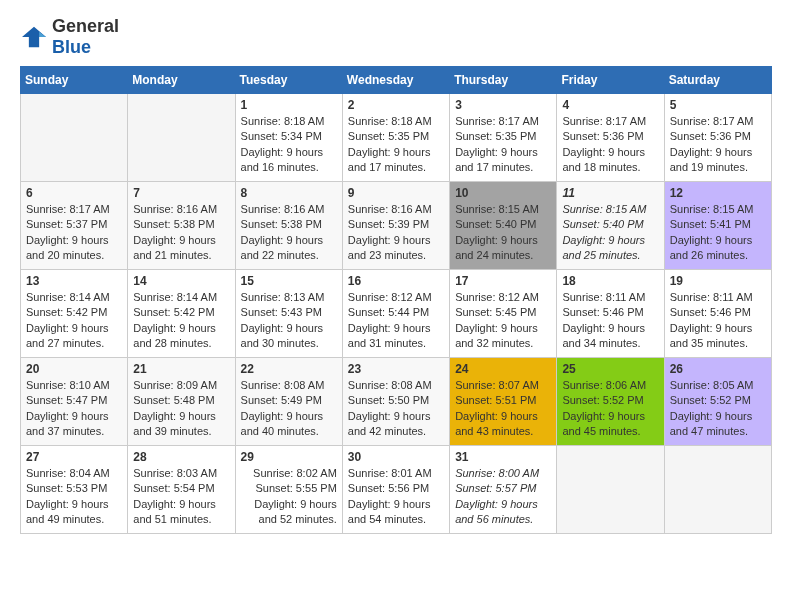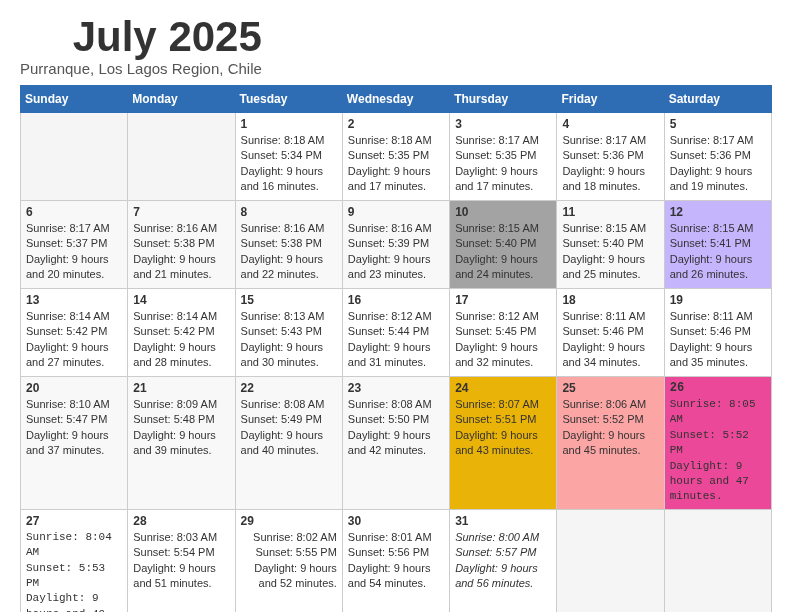--- a/index.html
+++ b/index.html
@@ -90,23 +90,29 @@
       background: #fff;
     }
     tr:nth-child(odd) td:not(.empty) {
       background: #fff;
     }
   </style>
 </head>
 <body>
 
 <div class="header-area">
-  <div class="title-area">
-    <div class="month-title">July 2025</div>
-    <div class="subtitle">Purranque, Los Lagos Region, Chile</div>
+  <div class="logo">
+    <svg class="logo-icon" viewBox="0 0 32 28" xmlns="http://www.w3.org/2000/svg">
+      <polygon points="16,2 30,14 22,14 22,26 10,26 10,14 2,14" fill="#1a5faa"></polygon>
+      <polygon points="22,8 30,14 22,14" fill="#4a9fd4"></polygon>
+    </svg>
+    <div>
+      <span class="logo-text-general">General</span><br>
+      <span class="logo-text-blue">Blue</span>
+    </div>
   </div>
 </div>
 
 <table>
   <thead>
     <tr>
     <th>Sunday</th>
         <th>Monday</th>
         <th>Tuesday</th>
         <th>Wednesday</th>
@@ -174,21 +180,21 @@
           <div class="cell-text" style="white-space: pre-line;">Sunrise: 8:16 AM
 Sunset: 5:39 PM
 Daylight: 9 hours and 23 minutes.</div>
         </td>
         <td style="background: #a3a3a3;">
           <span class="day-num">10</span>
           <div class="cell-text" style="white-space: pre-line;">Sunrise: 8:15 AM
 Sunset: 5:40 PM
 Daylight: 9 hours and 24 minutes.</div>
         </td>
-        <td style="background: rgb(248, 248, 248);">
+        <td style="background: rgb(248, 248, 248); font-style: italic;">
           <span class="day-num">11</span>
           <div class="cell-text" style="white-space: pre-line;">Sunrise: 8:15 AM
 Sunset: 5:40 PM
 Daylight: 9 hours and 25 minutes.</div>
         </td>
         <td style="background: #c4b5fd;">
           <span class="day-num">12</span>
           <div class="cell-text" style="white-space: pre-line;">Sunrise: 8:15 AM
 Sunset: 5:41 PM
 Daylight: 9 hours and 26 minutes.</div>
@@ -262,37 +268,37 @@
           <div class="cell-text" style="white-space: pre-line;">Sunrise: 8:08 AM
 Sunset: 5:50 PM
 Daylight: 9 hours and 42 minutes.</div>
         </td>
         <td style="background: #eab308;">
           <span class="day-num">24</span>
           <div class="cell-text" style="white-space: pre-line;">Sunrise: 8:07 AM
 Sunset: 5:51 PM
 Daylight: 9 hours and 43 minutes.</div>
         </td>
-        <td style="background: #fca5a5;">
+        <td style="background: #84cc16;">
           <span class="day-num">25</span>
           <div class="cell-text" style="white-space: pre-line;">Sunrise: 8:06 AM
 Sunset: 5:52 PM
 Daylight: 9 hours and 45 minutes.</div>
         </td>
-        <td style="background: #ec4899; font-family: Liberation Mono, monospace;">
+        <td style="background: #c4b5fd;">
           <span class="day-num">26</span>
           <div class="cell-text" style="white-space: pre-line;">Sunrise: 8:05 AM
 Sunset: 5:52 PM
 Daylight: 9 hours and 47 minutes.</div>
         </td>
       </tr>
       <tr>
         <td>
           <span class="day-num">27</span>
-          <div class="cell-text" style="white-space: pre-line; font-family: Liberation Mono, monospace;">Sunrise: 8:04 AM
+          <div class="cell-text" style="white-space: pre-line;">Sunrise: 8:04 AM
 Sunset: 5:53 PM
 Daylight: 9 hours and 49 minutes.</div>
         </td>
         <td>
           <span class="day-num">28</span>
           <div class="cell-text" style="white-space: pre-line;">Sunrise: 8:03 AM
 Sunset: 5:54 PM
 Daylight: 9 hours and 51 minutes.</div>
         </td>
         <td>

